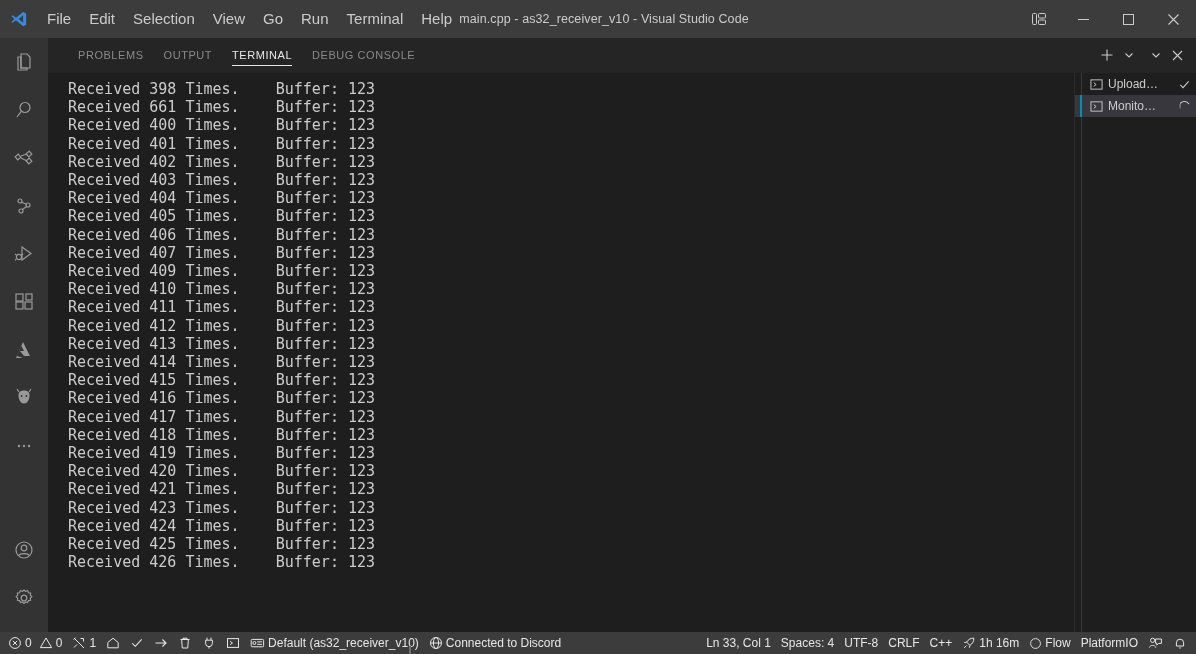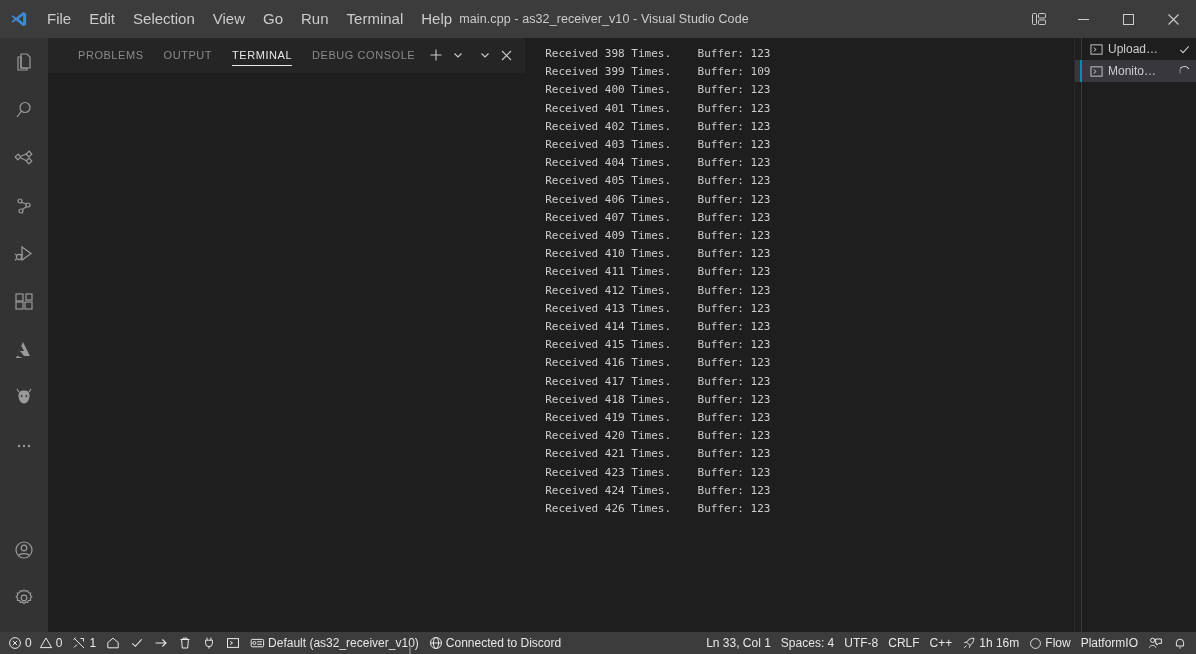--- a/index.html
+++ b/index.html
@@ -68,21 +68,21 @@
   }
   .act-icon {
     width: 48px; height: 48px;
     display: flex; align-items: center; justify-content: center;
     color: #868686; position: relative;
   }
   .act-spacer { flex: 1; }
 
   
   .panel-area {
-    flex: 1; display: flex; flex-direction: row;
+    flex: 1; display: flex; flex-direction: column;
     background: #1e1e1e; min-width: 0;
   }
   .panel-header {
     height: 35px; min-height: 35px;
     background: #252526;
     display: flex; align-items: stretch;
     border-bottom: 1px solid #252526;
   }
   .panel-tabs { display: flex; align-items: center; padding-left: 20px; gap: 0; }
   .panel-tab {
@@ -112,21 +112,21 @@
   .panel-body { flex: 1; display: flex; min-height: 0; }
 
   
   .terminal-wrap {
     flex: 1; min-width: 0; position: relative;
     background: #1e1e1e; overflow: hidden;
     padding: 7px 0 0 20px;
   }
   .term-line {
     font-family: "DejaVu Sans Mono", "Liberation Mono", monospace;
-    font-size: 11px;
+    font-size: 15px;
     line-height: 18.2px;
     color: #cccccc;
     white-space: pre;
     letter-spacing: 0px;
   }
 
   
   .term-tabs {
     width: 122px; min-width: 122px;
     background: #1e1e1e;
@@ -400,21 +400,21 @@
             </svg>
               </span>
           </div>
         </div>
       </div>
 
       <div class="panel-body">
 
         <div class="terminal-wrap">
           <div class="term-line">Received 398 Times.    Buffer: 123</div>
-          <div class="term-line">Received 399 Times.    Buffer: 109</div>
+          <div class="term-line">Received 661 Times.    Buffer: 123</div>
           <div class="term-line">Received 400 Times.    Buffer: 123</div>
           <div class="term-line">Received 401 Times.    Buffer: 123</div>
           <div class="term-line">Received 402 Times.    Buffer: 123</div>
           <div class="term-line">Received 403 Times.    Buffer: 123</div>
           <div class="term-line">Received 404 Times.    Buffer: 123</div>
           <div class="term-line">Received 405 Times.    Buffer: 123</div>
           <div class="term-line">Received 406 Times.    Buffer: 123</div>
           <div class="term-line">Received 407 Times.    Buffer: 123</div>
           <div class="term-line">Received 409 Times.    Buffer: 123</div>
           <div class="term-line">Received 410 Times.    Buffer: 123</div>
@@ -424,20 +424,21 @@
           <div class="term-line">Received 414 Times.    Buffer: 123</div>
           <div class="term-line">Received 415 Times.    Buffer: 123</div>
           <div class="term-line">Received 416 Times.    Buffer: 123</div>
           <div class="term-line">Received 417 Times.    Buffer: 123</div>
           <div class="term-line">Received 418 Times.    Buffer: 123</div>
           <div class="term-line">Received 419 Times.    Buffer: 123</div>
           <div class="term-line">Received 420 Times.    Buffer: 123</div>
           <div class="term-line">Received 421 Times.    Buffer: 123</div>
           <div class="term-line">Received 423 Times.    Buffer: 123</div>
           <div class="term-line">Received 424 Times.    Buffer: 123</div>
+          <div class="term-line">Received 425 Times.    Buffer: 123</div>
           <div class="term-line">Received 426 Times.    Buffer: 123</div>
         </div>
 
         <div class="term-tabs">
 
           <div class="term-tab">
             <span class="term-tab-icon">
               <svg width="13" height="13" viewBox="0 0 14 14" fill="none" stroke="#cccccc" stroke-width="1">
                 <rect x="1" y="2" width="12" height="10"></rect>
                 <path d="M4 5 L6.6 7 L4 9"></path>

